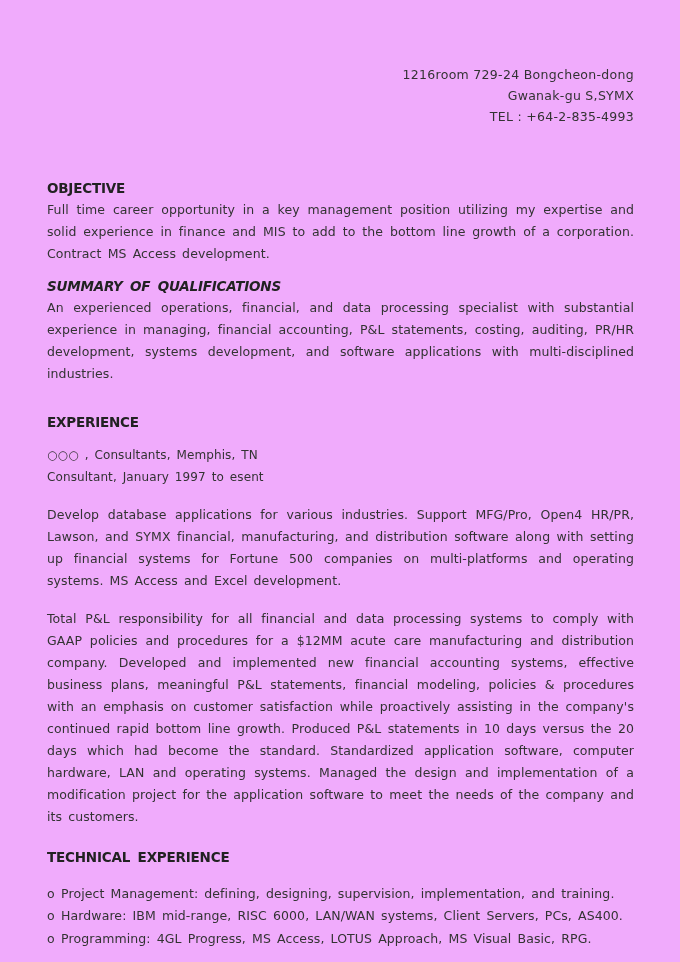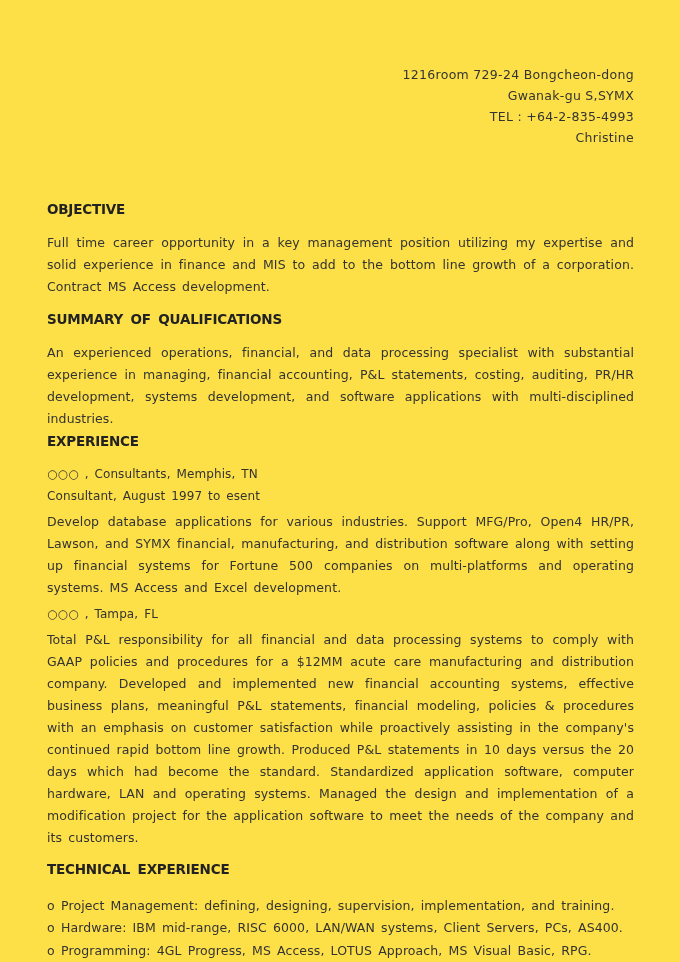--- a/index.html
+++ b/index.html
@@ -1,61 +1,60 @@
 <!DOCTYPE html>
 <html><head>
 <meta charset="utf-8">
 <style>
   * { margin: 0; padding: 0; box-sizing: border-box; }
   html, body { background: #e8e8e8; }
   .page {
     width: 680px;
     height: 962px;
     margin: 0 auto;
-    background: #fde047;
+    background: #f0abfc;
     color: #333333;
     font-family: "DejaVu Sans", "Liberation Sans", sans-serif;
     padding: 64px 46px 0 47px;
     overflow: hidden;
   }
   .contact {
     text-align: right;
     font-size: 12.5px;
     line-height: 21px;
     letter-spacing: 0.3px;
   }
   .section-heading {
     font-weight: 700;
     font-size: 13.5px;
     line-height: 22px;
     letter-spacing: -0.2px;
     word-spacing: 3px;
     color: #222222;
   }
   .heading-objective   { margin-top: 50px; }
-  .heading-summary     { margin-top: 10px; }
-  .heading-experience  { margin-top: 0; }
-  .heading-technical   { margin-top: 9px; }
+  .heading-summary     { margin-top: 10px; font-style: italic; }
+  .heading-experience  { margin-top: 26px; }
+  .heading-technical   { margin-top: 18px; }
   .body-text {
     font-size: 12.5px;
     line-height: 22px;
     text-align: justify;
     word-spacing: 2px;
     letter-spacing: 0.1px;
-    margin-top: 12px;
   }
   .job { margin-top: 11px; }
   .job + .job { margin-top: 4px; }
   .job-line {
     font-size: 12px;
     line-height: 22px;
     letter-spacing: 0.1px;
     word-spacing: 2px;
   }
-  .job-desc { margin-top: 4px; }
+  .job-desc { margin-top: 16px; }
   .bullet-list { margin-top: 15px; }
   .bullet-row {
     display: flex;
     font-size: 12.5px;
     line-height: 22.4px;
     letter-spacing: 0.1px;
     word-spacing: 2px;
   }
   .bullet-marker {
     flex: 0 0 14px;
@@ -64,39 +63,37 @@
 </style>
 </head>
 <body>
 
 <div class="page">
 
   <div class="contact">
     <div>1216room 729-24 Bongcheon-dong</div>
     <div>Gwanak-gu S,SYMX</div>
     <div>TEL : +64-2-835-4993</div>
-    <div>Christine</div>
   </div>
 
   <div class="section-heading heading-objective">OBJECTIVE</div>
   <p class="body-text">Full time career opportunity in a key management position utilizing my expertise and solid experience in finance and MIS to add to the bottom line growth of a corporation. Contract MS Access development.</p>
 
   <div class="section-heading heading-summary">SUMMARY OF QUALIFICATIONS</div>
   <p class="body-text">An experienced operations, financial, and data processing specialist with substantial experience in managing, financial accounting, P&amp;L statements, costing, auditing, PR/HR development, systems development, and software applications with multi-disciplined industries.</p>
 
   <div class="section-heading heading-experience">EXPERIENCE</div>
 
   <div class="job">
     <div class="job-line">○○○ , Consultants, Memphis, TN</div>
-    <div class="job-line">Consultant, August 1997 to esent</div>
+    <div class="job-line">Consultant, January 1997 to esent</div>
     <p class="body-text job-desc">Develop database applications for various industries. Support MFG/Pro, Open4 HR/PR, Lawson, and SYMX financial, manufacturing, and distribution software along with setting up financial systems for Fortune 500 companies on multi-platforms and operating systems. MS Access and Excel development.</p>
   </div>
 
   <div class="job">
-    <div class="job-line">○○○ , Tampa, FL</div>
     <p class="body-text job-desc">Total P&amp;L responsibility for all financial and data processing systems to comply with GAAP policies and procedures for a $12MM acute care manufacturing and distribution company. Developed and implemented new financial accounting systems, effective business plans, meaningful P&amp;L statements, financial modeling, policies &amp; procedures with an emphasis on customer satisfaction while proactively assisting in the company's continued rapid bottom line growth. Produced P&amp;L statements in 10 days versus the 20 days which had become the standard. Standardized application software, computer hardware, LAN and operating systems. Managed the design and implementation of a modification project for the application software to meet the needs of the company and its customers.</p>
   </div>
 
   <div class="section-heading heading-technical">TECHNICAL EXPERIENCE</div>
 
   <div class="bullet-list">
     <div class="bullet-row">
       <span class="bullet-marker">o</span>
       <span class="bullet-text">Project Management: defining, designing, supervision, implementation, and training.</span>
     </div>

